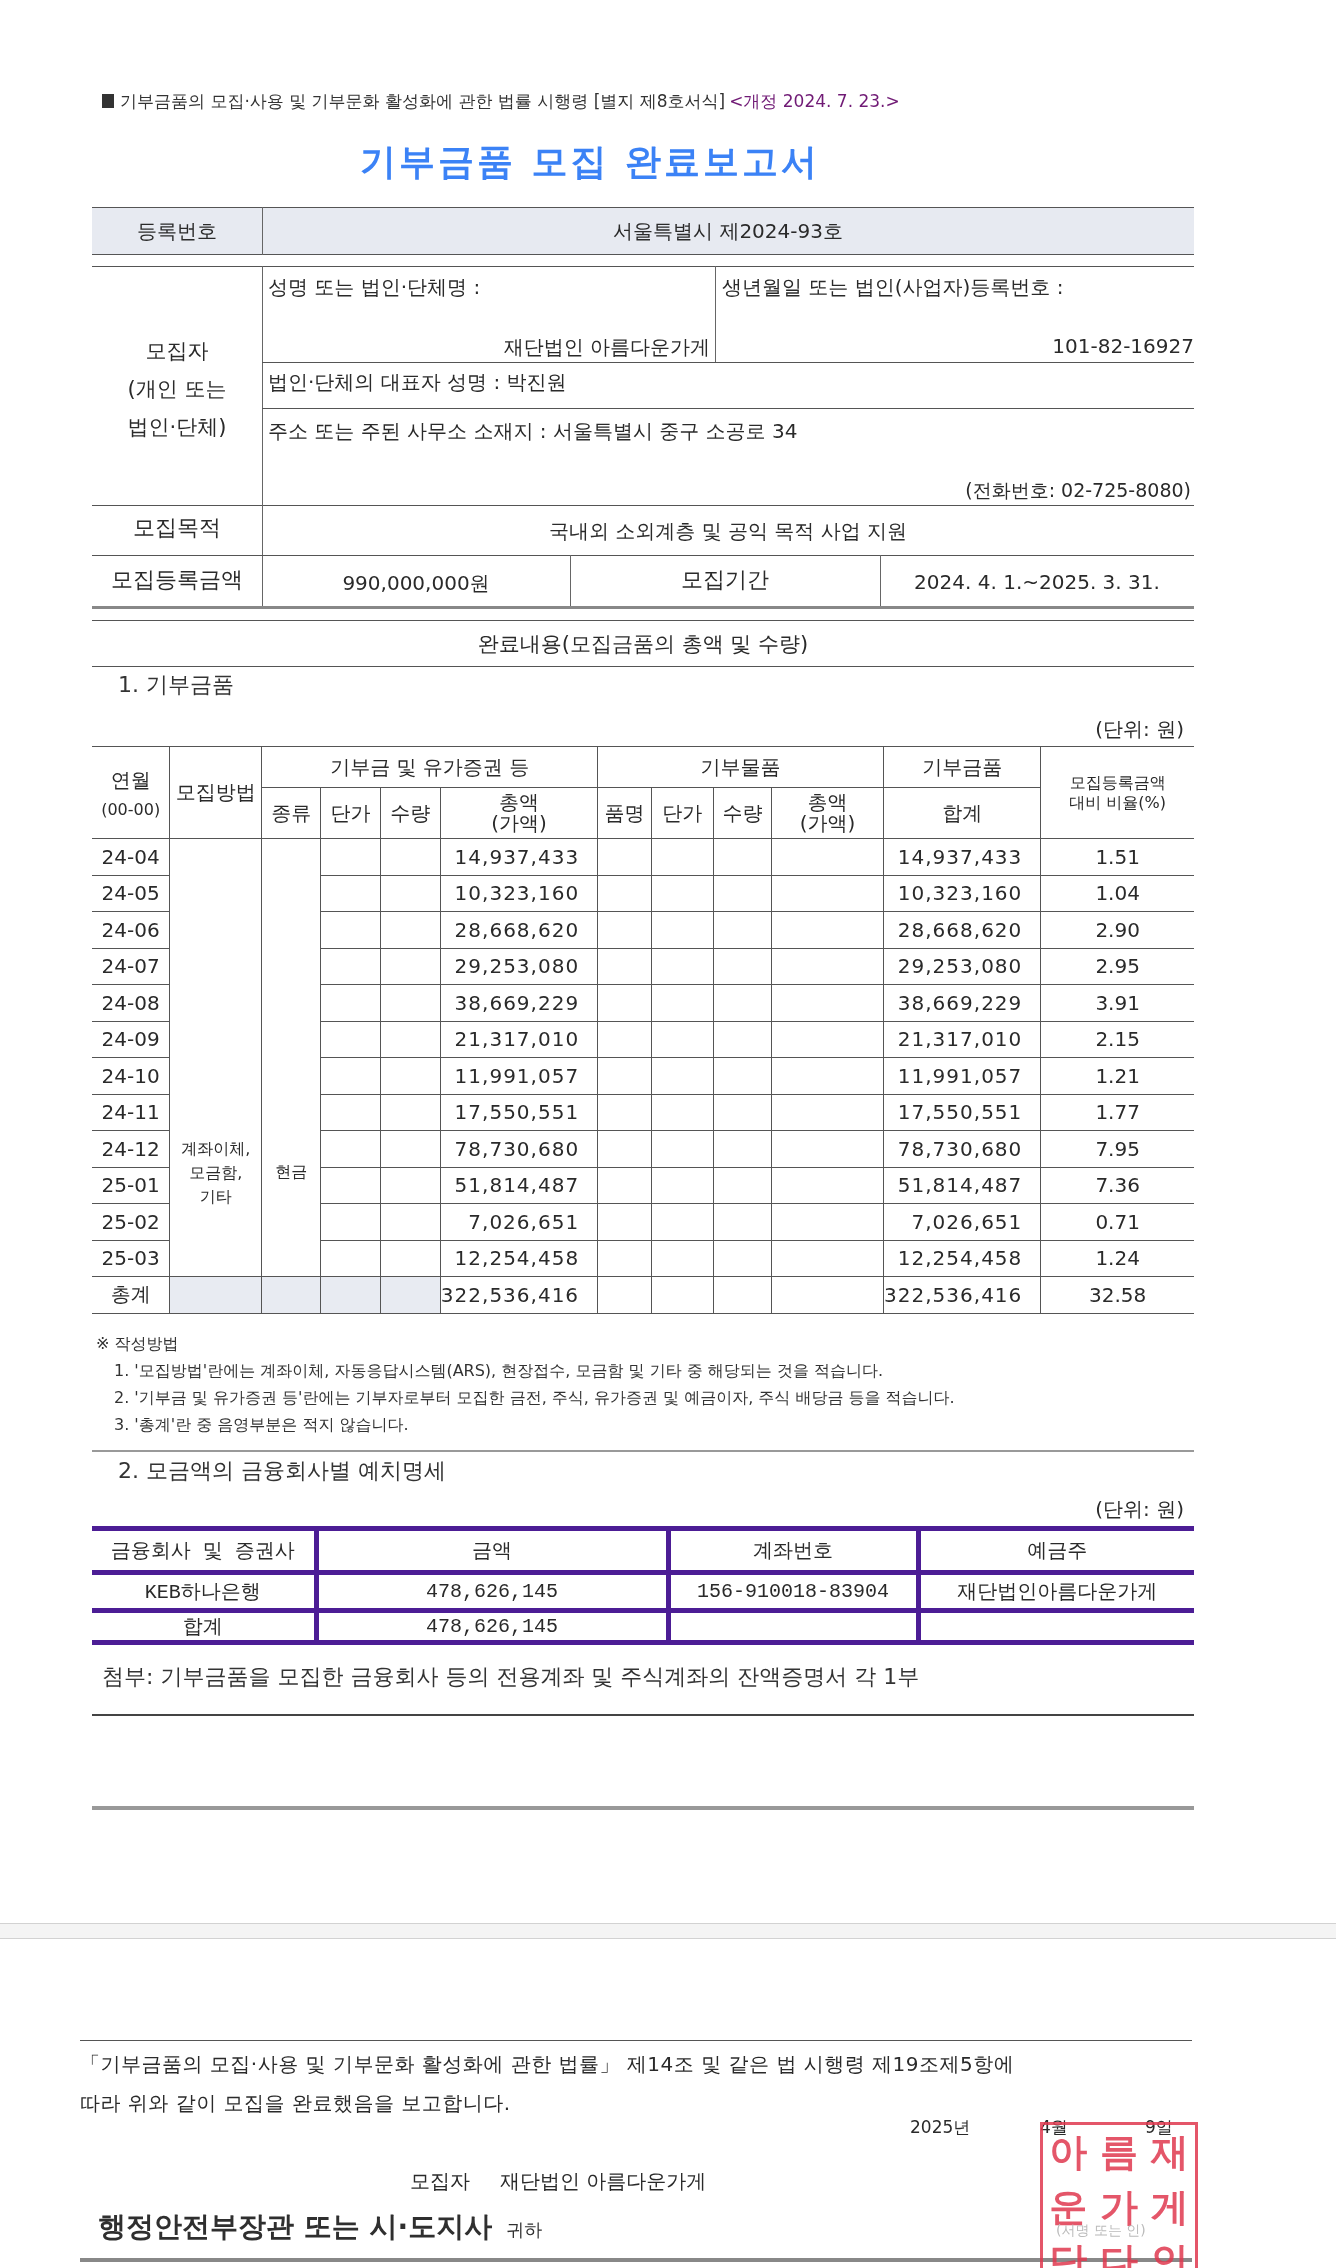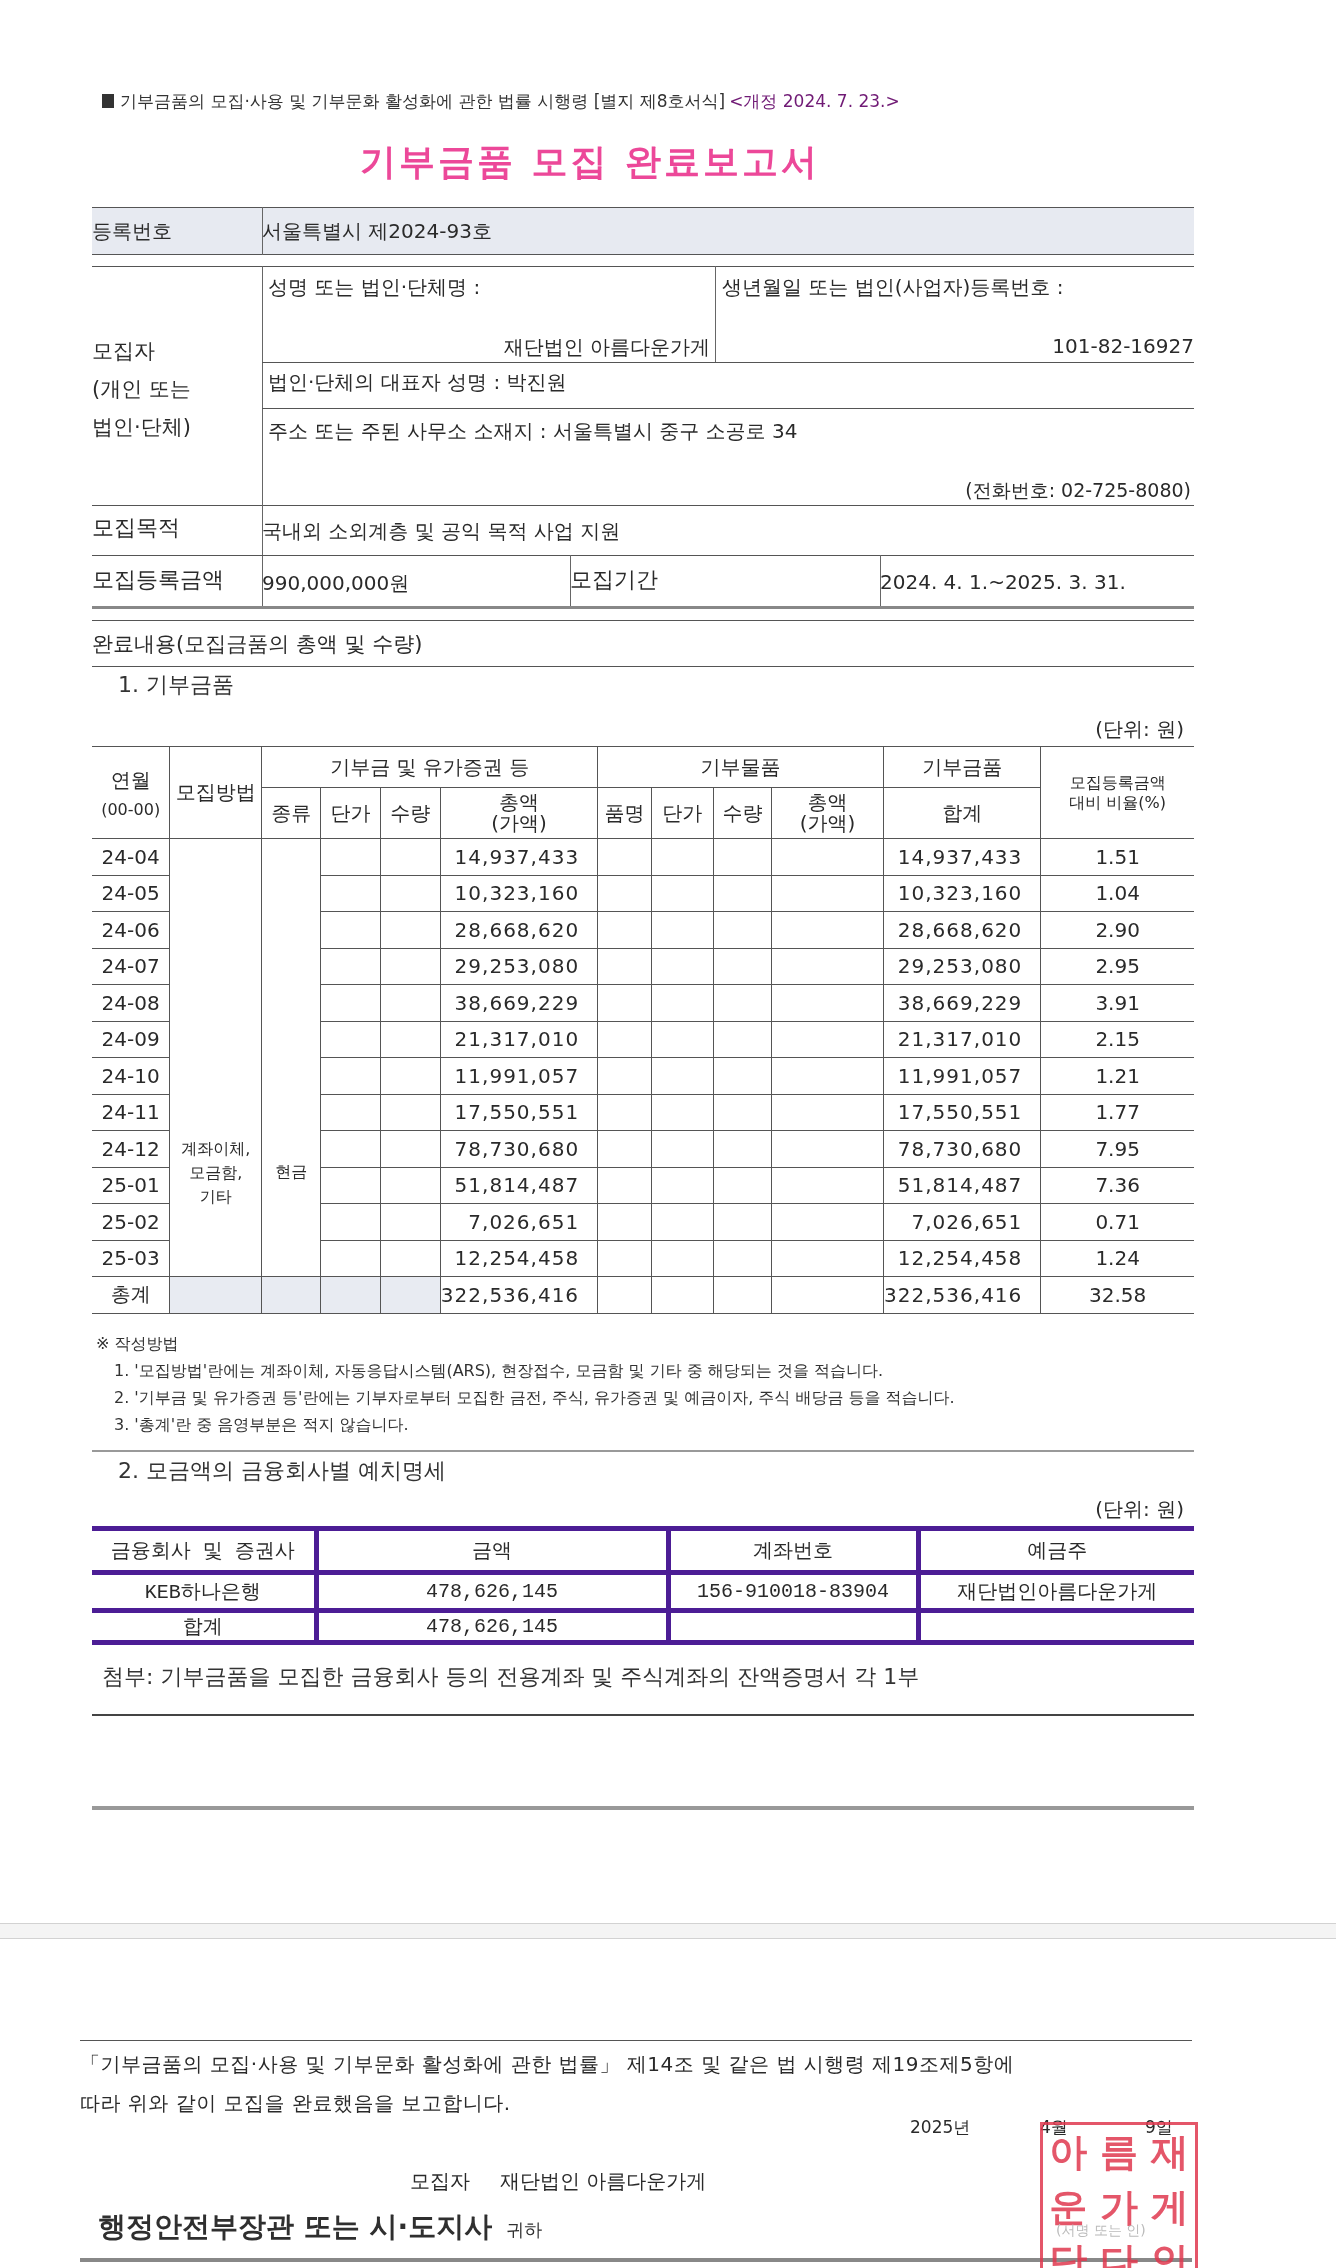--- a/index.html
+++ b/index.html
@@ -16,29 +16,29 @@
     background: #f4f4f4; border-top: 1px solid #d2d2d2; border-bottom: 1px solid #d2d2d2;
   }
   .page2 { position: absolute; left: 0; top: 1940px; width: 1336px; height: 328px; }
 
   .law-ref { position: absolute; left: 102px; top: 90px; font-size: 17px; color: #333; }
   .law-ref .sq { display:inline-block; width:12px; height:14px; background:#333; margin-right:6px; vertical-align:-1px; }
   .law-ref .rev { color: #701a75; margin-left: 4px; text-align: right; }
 
   .doc-title {
     position: absolute; left: 0; width: 1180px; top: 138px; text-align: center;
-    font-size: 36px; font-weight: bold; color: #ec4899; letter-spacing: 3px;
+    font-size: 36px; font-weight: bold; color: #3b82f6; letter-spacing: 3px;
   }
 
   .rule { position: absolute; left: 92px; width: 1102px; height: 0; border-top: 1.5px solid #555; }
   .rule.thick { border-top: 3px solid #888; }
   .vline { position: absolute; width: 0; border-left: 1px solid #666; }
 
   .cell { position: absolute; font-size: 20px; white-space: nowrap; }
-  .center { }
+  .center { text-align: center; }
 
   
   .reg-bg { position: absolute; left: 92px; top: 207px; width: 1102px; height: 48px; background: #e7eaf1; }
 
   
   table.main {
     position: absolute; left: 92px; top: 746px; width: 1102px;
     border-collapse: collapse; font-size: 20px; color: #2a2a2a;
   }
   table.main td, table.main th {

